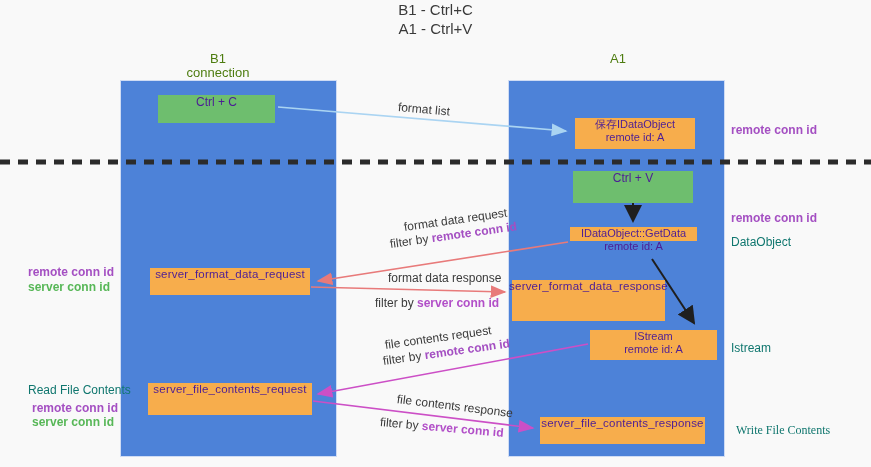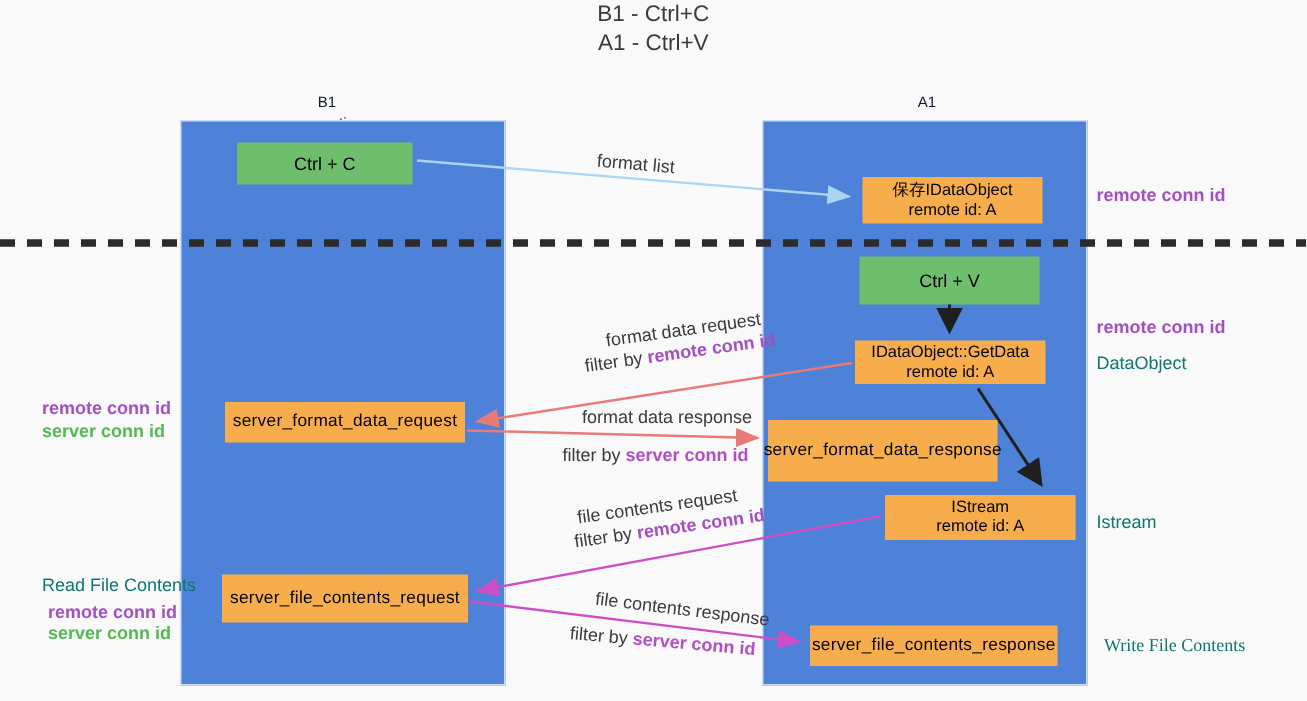--- a/index.html
+++ b/index.html
@@ -2,24 +2,24 @@
 <html><head>
 <meta charset="utf-8">
 <style>
   html,body{margin:0;padding:0;background:#f9f9f9;}
   #canvas{
     position:relative;width:871px;height:467px;background:#f9f9f9;
     font-family:"Liberation Sans","DejaVu Sans",sans-serif;color:#3a3a3a;overflow:hidden;
   }
   .abs{position:absolute;}
   .title{left:0;top:8;width:871px;text-align:center;font-size:15px;line-height:19px;color:#3a3a3a;}
-  .lane-header{width:160px;text-align:center;font-size:10px;line-height:14px;color:#0f172a;margin-top:10px;}
+  .lane-header{width:160px;text-align:center;font-size:13px;line-height:14px;color:#4d7c0f;}
   .lane{background:#4d82d8;border:1px solid #cfdcf4;}
-  .node{display:flex;flex-direction:column;align-items:center;justify-content:center;
-        text-align:center;color:#000000;}
+  .node{display:flex;flex-direction:column;align-items:center;justify-content:flex-start;
+        text-align:center;color:#4c1d95;}
   .green{background:#6ebe6e;font-size:12px;}
   .orange{background:#f7ad4c;font-size:11px;line-height:13px;}
   .mono-label{font-size:11.5px;letter-spacing:0.2px;}
   svg.overlay{position:absolute;left:0;top:0;pointer-events:none;}
   .arrow-label{font-size:12px;color:#3a3a3a;white-space:nowrap;transform-origin:left center;}
   .kw-remote{color:#a44fc2;font-weight:bold;}
   .kw-server{color:#b24fc8;font-weight:bold;}
   .side-purple{color:#a44fc2;font-weight:bold;font-size:12px;white-space:nowrap;}
   .side-green{color:#57b757;font-weight:bold;font-size:12px;white-space:nowrap;}
   .side-black{color:#0f766e;font-size:12px;white-space:nowrap;}
@@ -76,21 +76,21 @@
 
   <div class="abs node orange" style="left:575px;top:118px;width:120px;height:31px;">
     <span>保存IDataObject</span>
     <span>remote id: A</span>
   </div>
 
   <div class="abs node green" style="left:573px;top:171px;width:120px;height:32px;">
     <span>Ctrl + V</span>
   </div>
 
-  <div class="abs node orange" style="left:570px;top:227px;width:127px;height:29px;">
+  <div class="abs node orange" style="left:570px;top:227px;width:127px;height:14px;">
     <span>IDataObject::GetData</span>
     <span>remote id: A</span>
   </div>
 
   <div class="abs node orange mono-label" style="left:150px;top:268px;width:160px;height:27px;">
     <span>server_format_data_request</span>
   </div>
 
   <div class="abs node orange mono-label" style="left:512px;top:280px;width:153px;height:41px;">
     <span>server_format_data_response</span>

